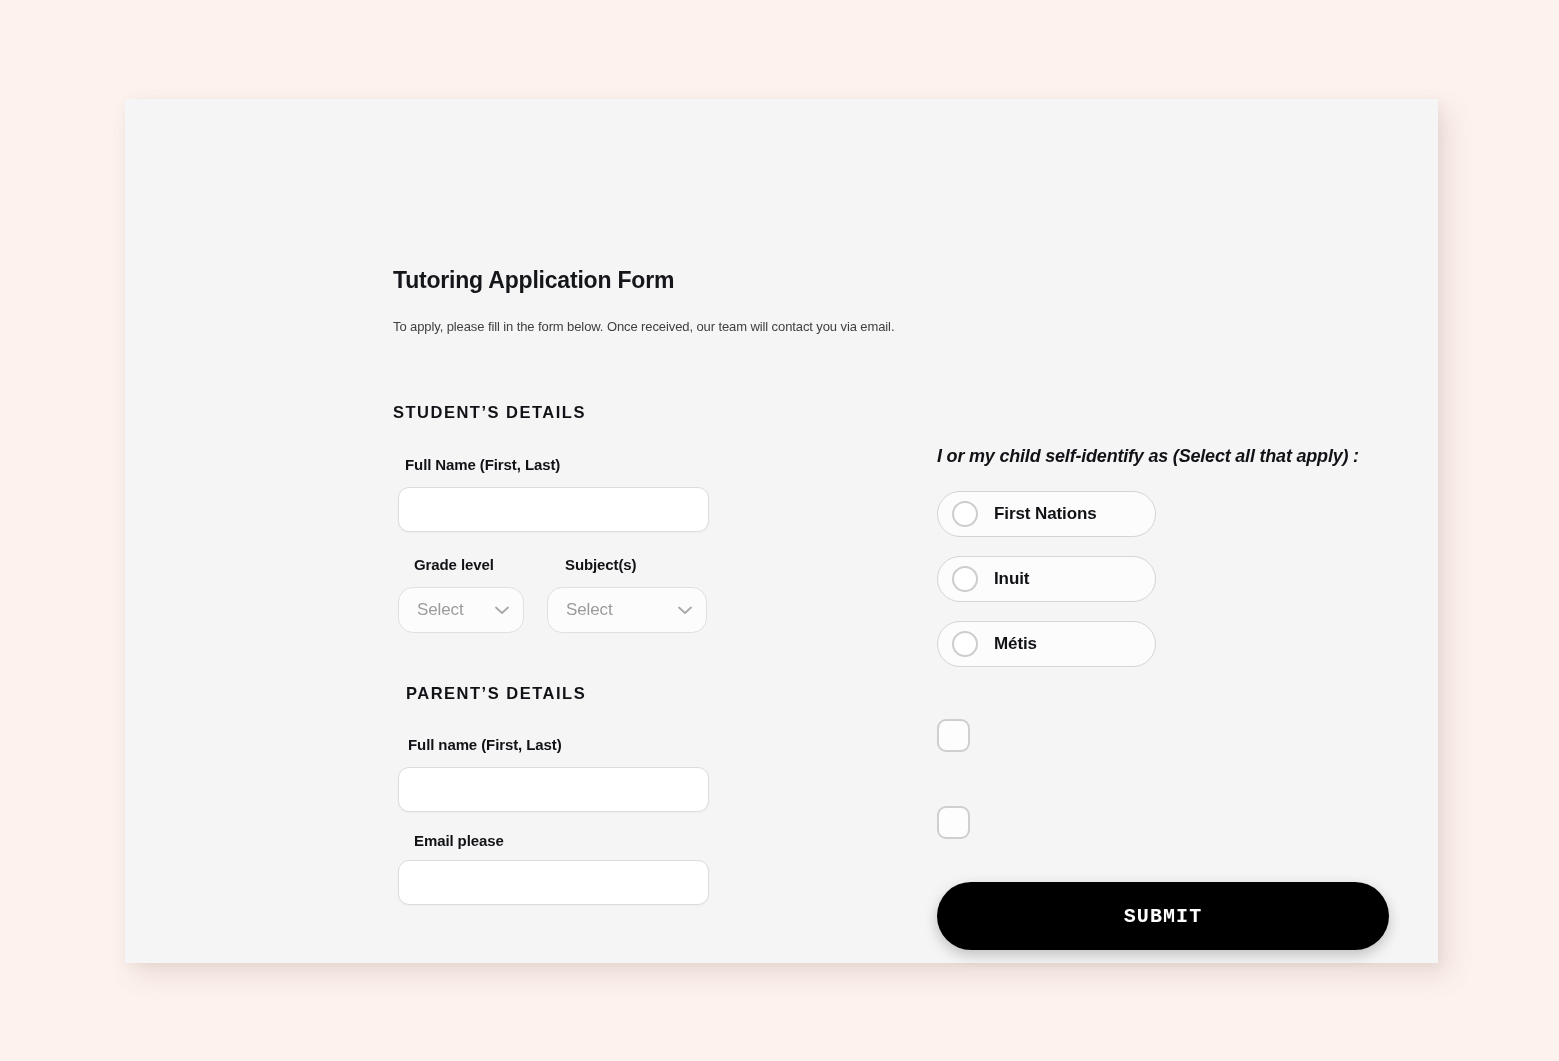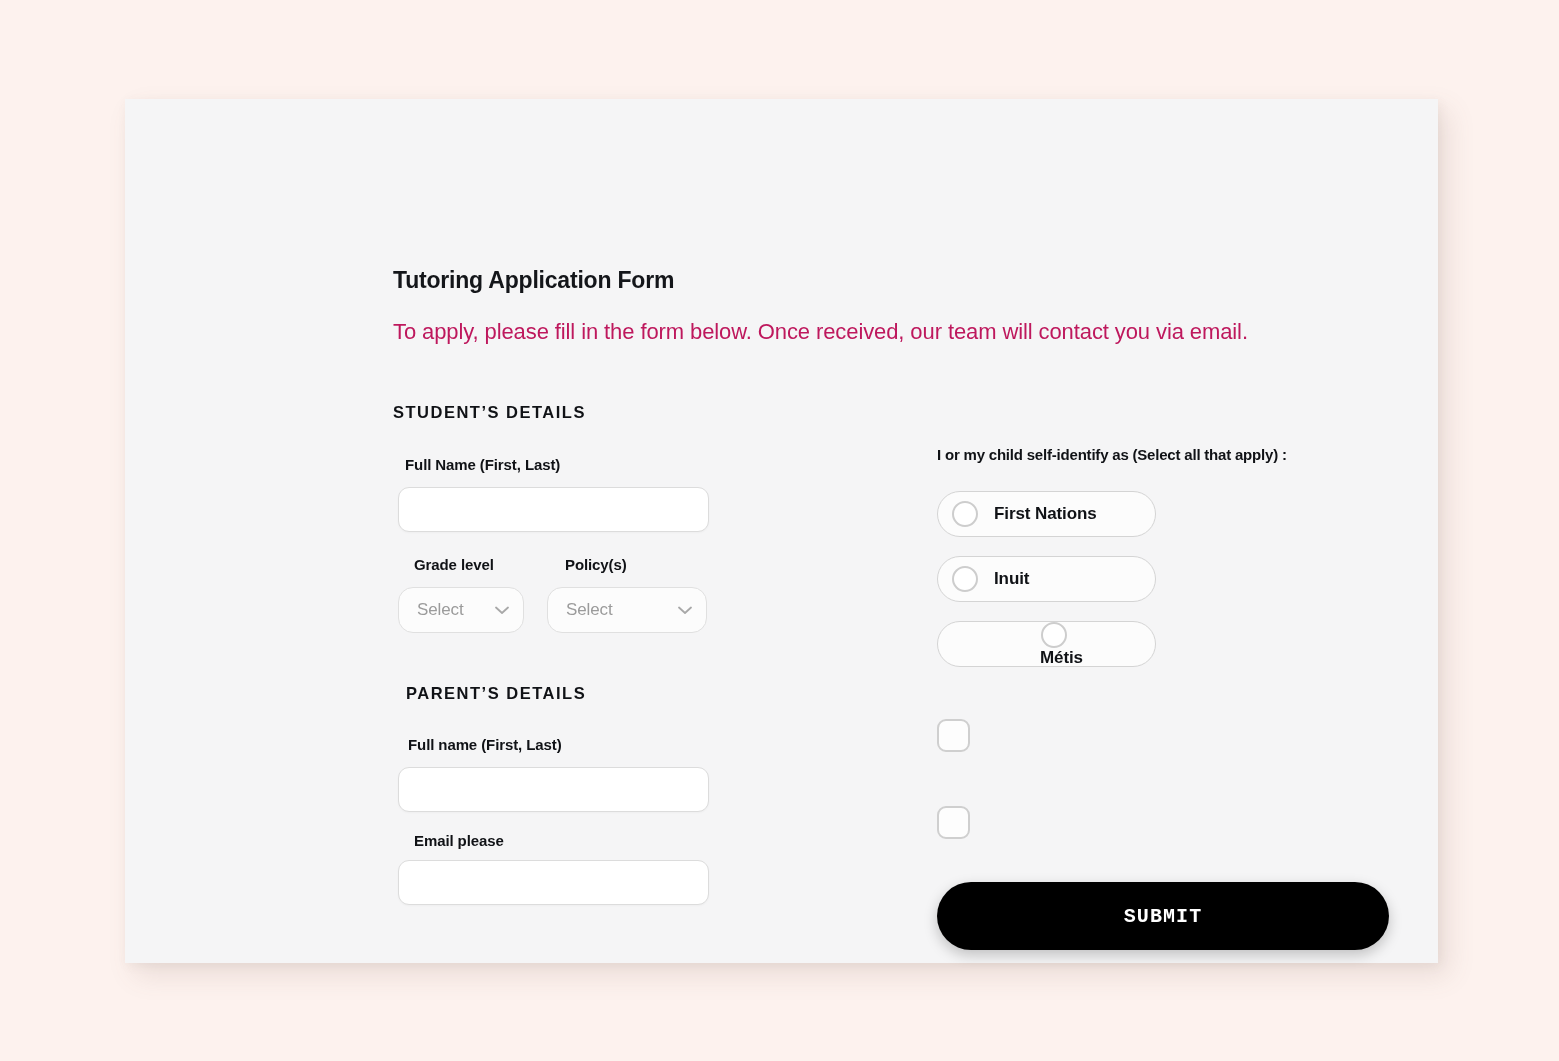--- a/index.html
+++ b/index.html
@@ -41,23 +41,23 @@
     font-size: 23px;
     font-weight: 700;
     letter-spacing: -0.2px;
     color: #14161a;
   }
 
   .form-subtitle {
     position: absolute;
     left: 268px;
     top: 220px;
-    font-size: 22px;
+    font-size: 13px;
     font-weight: 400;
-    color: #be185d;
+    color: #404040;
     letter-spacing: -0.1px;
   }
 
   .section-heading {
     position: absolute;
     font-size: 16.5px;
     font-weight: 700;
     letter-spacing: 1.5px;
     color: #101216;
   }
@@ -126,43 +126,44 @@
     flex: 0 0 auto;
     margin-left: 8px;
   }
   .chevron svg { display: block; }
 
   
   .identify-question {
     position: absolute;
     left: 812px;
     top: 347px;
-    font-size: 15px;
+    font-size: 18px;
     font-weight: 700;
     color: #101216;
     letter-spacing: -0.2px;
+    font-style: italic;
   }
 
   .option-pill {
     position: absolute;
     left: 812px;
     width: 219px;
     height: 46px;
     background: #fcfcfc;
     border: 1.5px solid #d4d4d4;
     border-radius: 23px;
     display: flex;
     align-items: center;
     padding-left: 14px;
     cursor: pointer;
   }
 
   #opt-0 { top: 392px; }
   #opt-1 { top: 457px; }
-  #opt-2 { top: 522px; flex-direction: column; }
+  #opt-2 { top: 522px; }
 
   .radio-ring {
     width: 26px;
     height: 26px;
     border-radius: 50%;
     border: 2px solid #cdcdcd;
     background: #ffffff;
     flex: 0 0 auto;
   }
 
@@ -253,21 +254,21 @@
 
     <div id="sel-grade" class="select-box">
       <span class="select-value">Select</span>
       <span class="chevron">
         <svg width="14" height="9" viewBox="0 0 14 9">
           <path d="M1 1.5 L7 7 L13 1.5" fill="none" stroke="#a8a8a8" stroke-width="1.8" stroke-linecap="round" stroke-linejoin="round"></path>
         </svg>
       </span>
     </div>
 
-    <label id="lbl-subject" class="field-label">Policy(s)</label>
+    <label id="lbl-subject" class="field-label">Subject(s)</label>
 
     <div id="sel-subject" class="select-box">
       <span class="select-value">Select</span>
       <span class="chevron">
         <svg width="14" height="9" viewBox="0 0 14 9">
           <path d="M1 1.5 L7 7 L13 1.5" fill="none" stroke="#a8a8a8" stroke-width="1.8" stroke-linecap="round" stroke-linejoin="round"></path>
         </svg>
       </span>
     </div>
 

